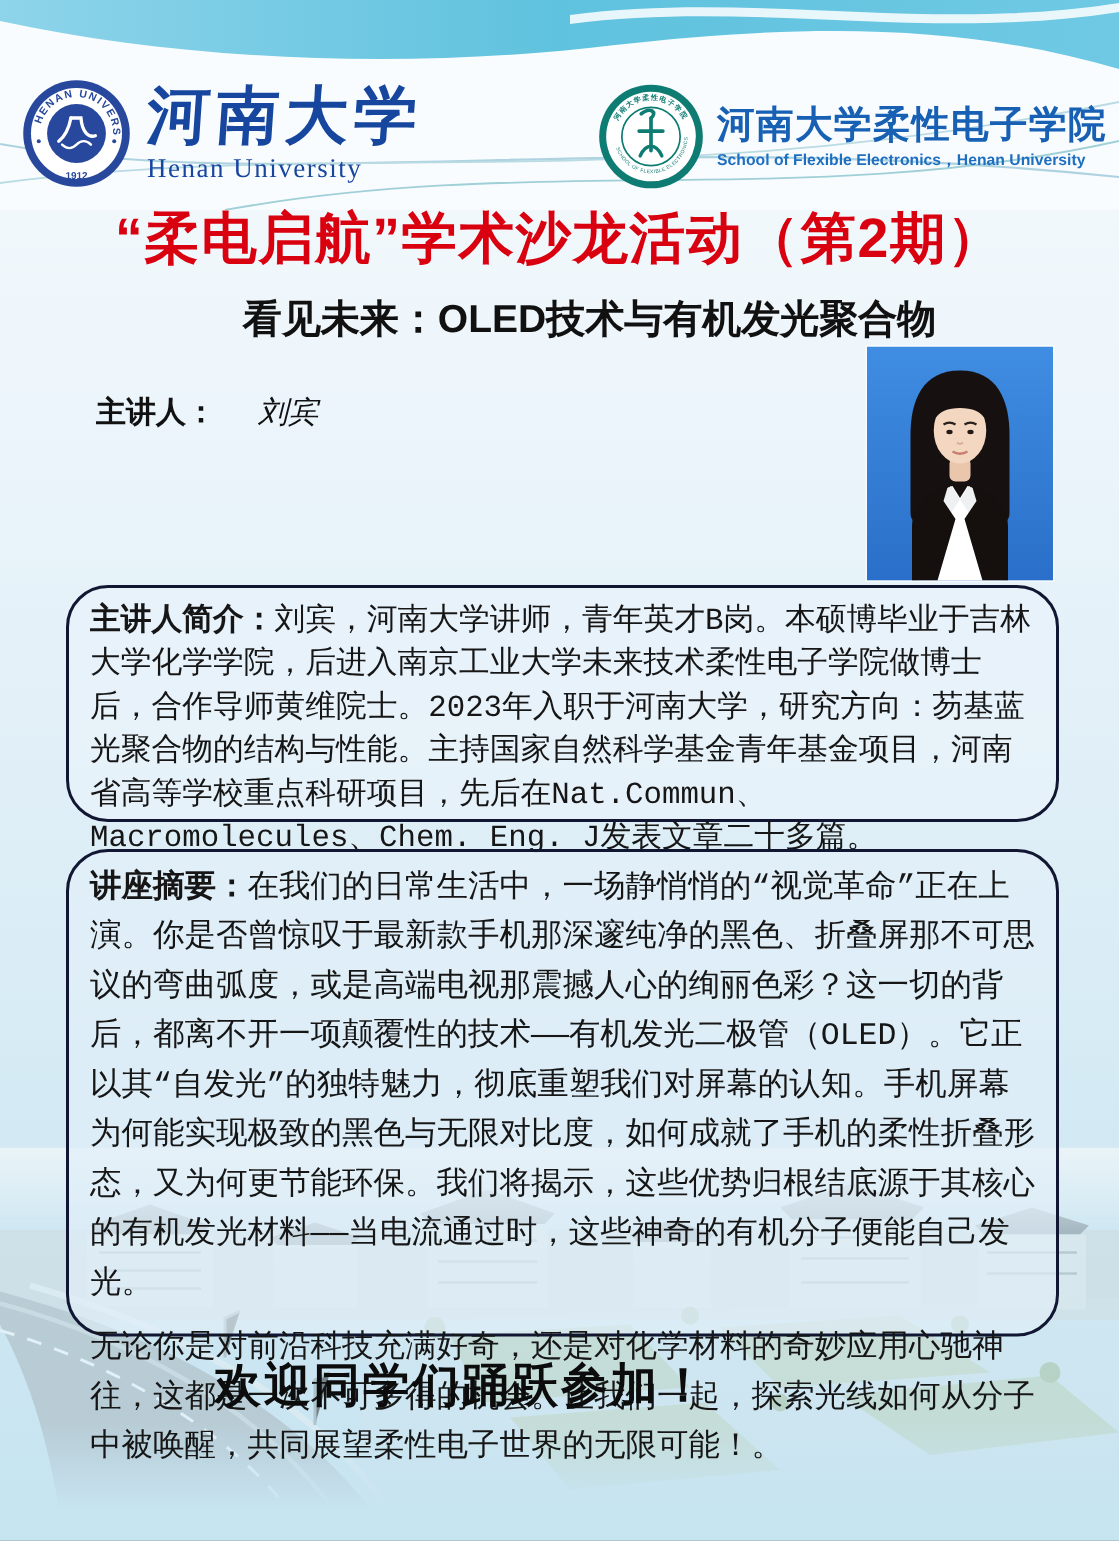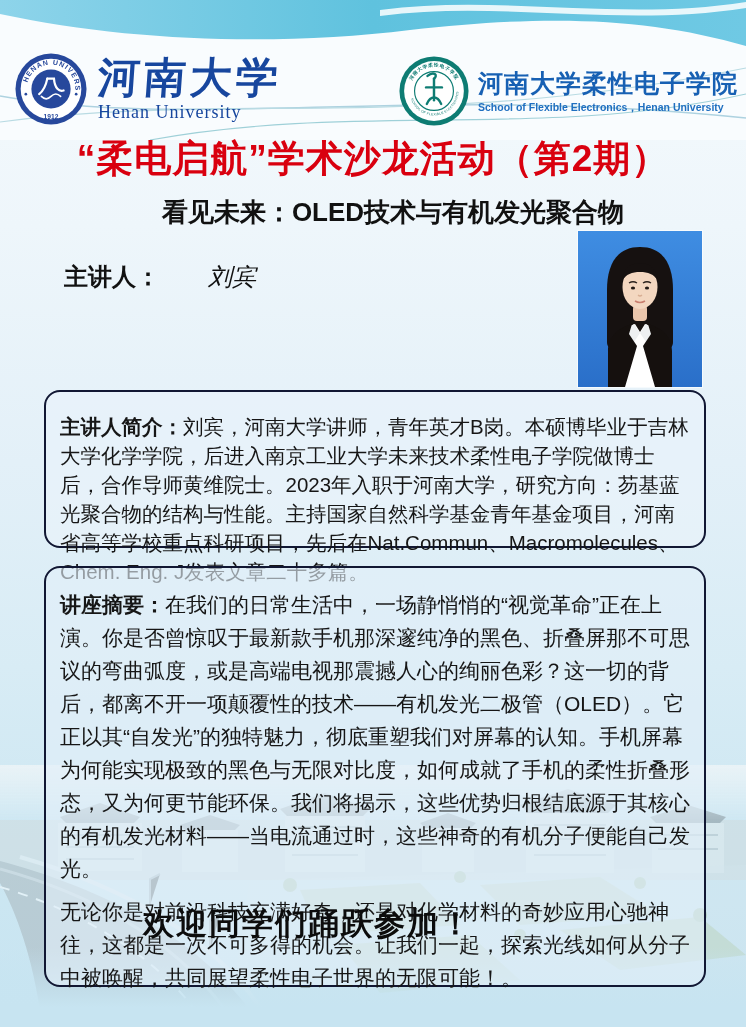--- a/index.html
+++ b/index.html
@@ -20,30 +20,30 @@
   .logo-right{right:8px;top:55px;display:flex;align-items:center;gap:8px;z-index:3;}
   .seal2{width:72px;height:72px;}
   .flexname{display:flex;flex-direction:column;line-height:1.15;}
   .flexname .cn{font-weight:900;font-size:25px;color:#1760b3;letter-spacing:1px;}
   .flexname .en{font-weight:bold;font-size:10.5px;color:#1f6fc0;margin-top:4px;}
   
   .title{left:0;top:134px;width:746px;text-align:center;font-size:37px;font-weight:900;color:#d9000f;letter-spacing:1px;z-index:3;}
   .subtitle{left:0;top:195px;width:746px;text-align:center;font-size:26px;font-weight:900;color:#111;z-index:3;padding-left:20px;}
   
   .info{left:64px;top:261px;z-index:3;}
-  .info-row{display:flex;margin-bottom:13px;font-size:24px;color:#111;gap:36px;}
+  .info-row{display:flex;margin-bottom:13px;font-size:20px;color:#111;}
   .info-row .lbl{font-weight:900;width:108px;flex:0 0 108px;}
   .info-row .val{font-weight:500;font-style:italic;}
   .photo{left:578px;top:231px;width:124px;height:156px;z-index:3;box-shadow:0 0 0 1px rgba(255,255,255,.6);}
   
-  .box{left:44px;width:662px;box-sizing:border-box;border:2.5px solid #111733;border-radius:16px;
-       background:rgba(232,242,250,0.78);color:#161616;z-index:3;padding:20px 14px;}
+  .box{left:44px;width:662px;box-sizing:border-box;border:2.5px solid #111733;border-radius:28px;
+       background:rgba(232,242,250,0.78);color:#161616;z-index:3;padding:8px 14px;font-family:Liberation Mono, monospace;}
   .box .lead{font-weight:900;}
   .box1{top:390px;height:158px;font-size:20.5px;line-height:29px;}
-  .box2{top:566px;height:421px;font-size:21px;line-height:33px;background:rgba(226,239,248,0.62);}
+  .box2{top:566px;height:325px;font-size:21px;line-height:33px;background:rgba(226,239,248,0.62);}
   .box2 p{margin:0 0 10px 0;}
   .box2 p:last-child{margin:0;}
   
   .campus{left:0;top:765px;width:746px;height:245px;z-index:1;opacity:.85;}
   .bottom-fade{left:0;bottom:0;width:746px;height:80px;z-index:2;
        background:linear-gradient(180deg,rgba(199,228,241,0) 0%,#c7e4f1 75%);}
   .welcome{left:0;top:903px;width:616px;text-align:center;font-size:31px;font-weight:900;color:#0c0c0c;z-index:4;letter-spacing:2px;}
 </style>
 </head>
 <body>

